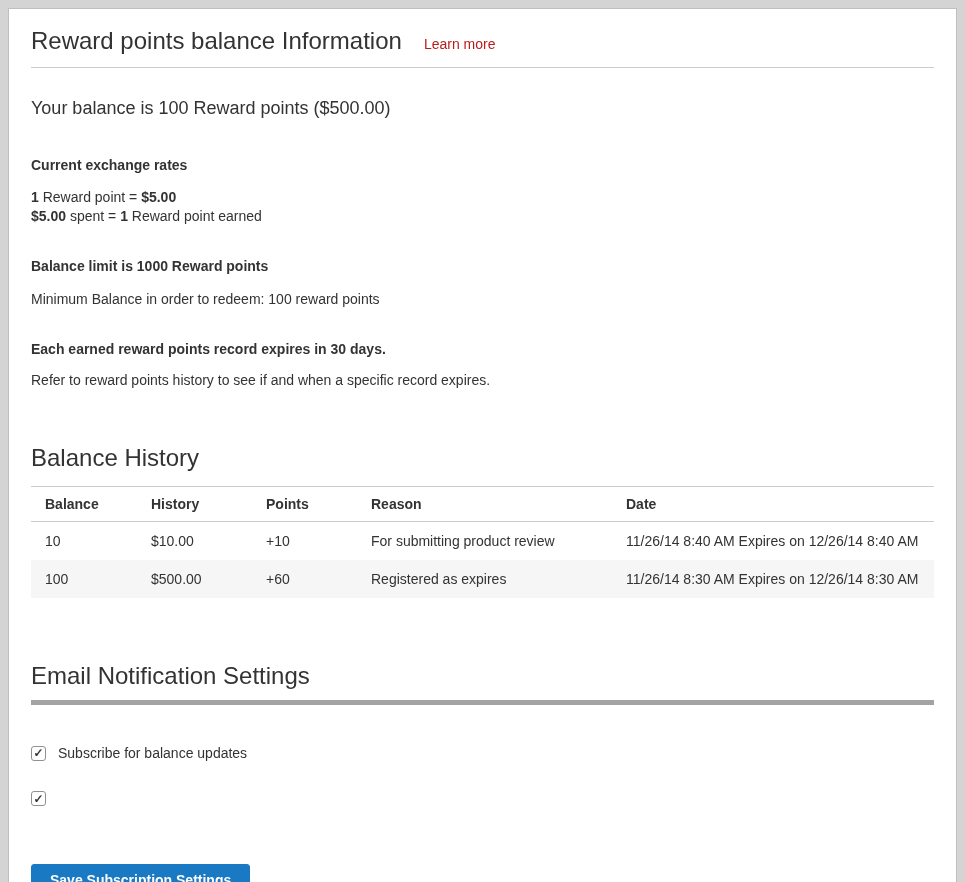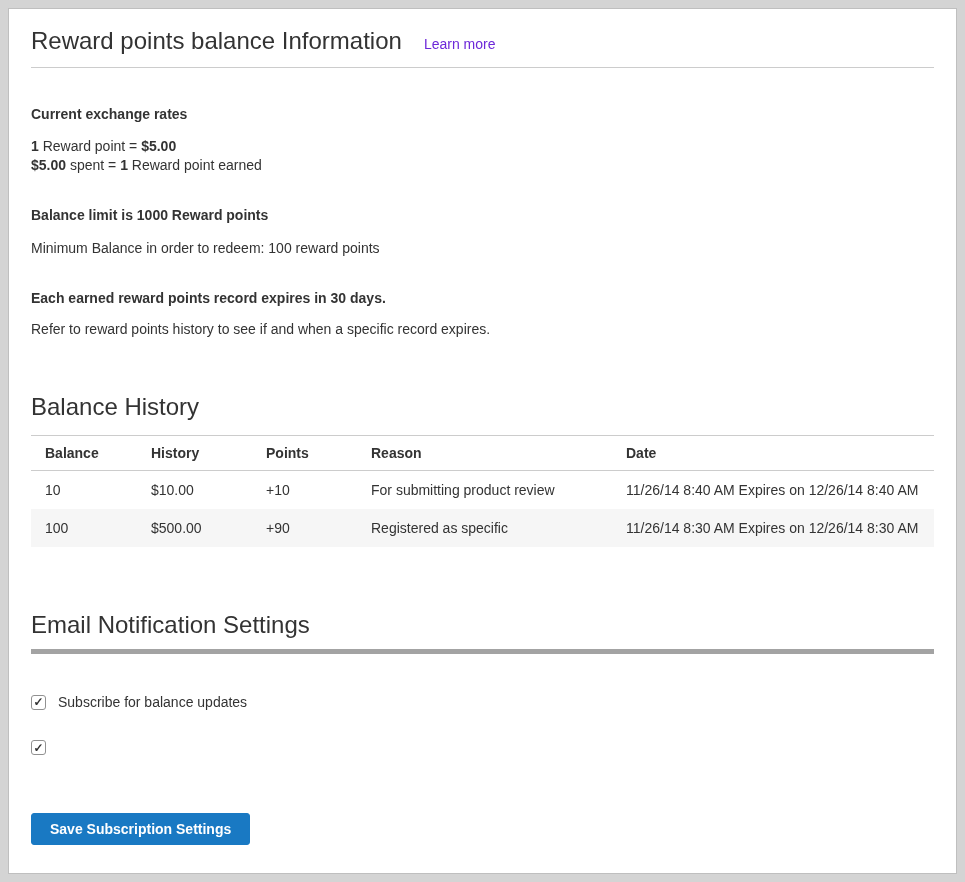--- a/index.html
+++ b/index.html
@@ -24,21 +24,21 @@
     border-bottom: 1px solid #cccccc;
     padding-bottom: 12px;
   }
   .page-title {
     font-size: 24px;
     font-weight: 300;
     color: #333;
   }
   .learn-more {
     font-size: 14px;
-    color: #6d28d9;
+    color: #b91c1c;
     text-decoration: none;
     cursor: pointer;
   }
 
   
   .balance-summary {
     margin-top: 30px;
     font-size: 18px;
   }
   .subheading {
@@ -142,20 +142,21 @@
 
 <div class="card">
 
   
   <div class="page-header">
     <h1 class="page-title">Reward points balance Information</h1>
     <a class="learn-more">Learn more</a>
   </div>
 
   
+  <p class="balance-summary">Your balance is 100 Reward points ($500.00)</p>
 
   
   <p class="subheading">Current exchange rates</p>
   <div class="exchange-lines">
     <p class="body-line"><span class="b">1</span><span> Reward point = </span><span class="b">$5.00</span></p>
     <p class="body-line"><span class="b">$5.00</span><span> spent = </span><span class="b">1</span><span> Reward point earned</span></p>
   </div>
 
   
   <p class="subheading" style="margin-top:32px;">Balance limit is 1000 Reward points</p>
@@ -186,22 +187,22 @@
       <tr>
         <td>10</td>
         <td>$10.00</td>
         <td>+10</td>
         <td>For submitting product review</td>
         <td>11/26/14 8:40 AM Expires on 12/26/14 8:40 AM</td>
       </tr>
       <tr class="stripe">
         <td>100</td>
         <td>$500.00</td>
-        <td>+90</td>
-        <td>Registered as specific</td>
+        <td>+60</td>
+        <td>Registered as expires</td>
         <td>11/26/14 8:30 AM Expires on 12/26/14 8:30 AM</td>
       </tr>
     </tbody>
   </table>
 
   
   <div class="email-header">
     <h2 class="section-title">Email Notification Settings</h2>
   </div>
 

